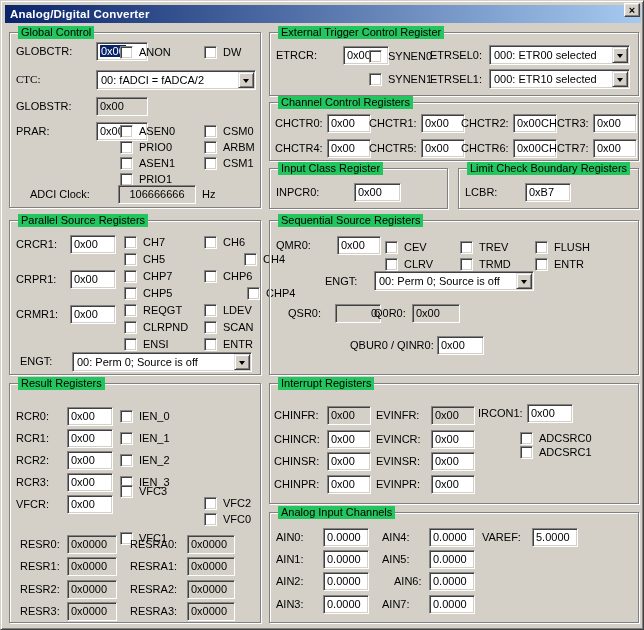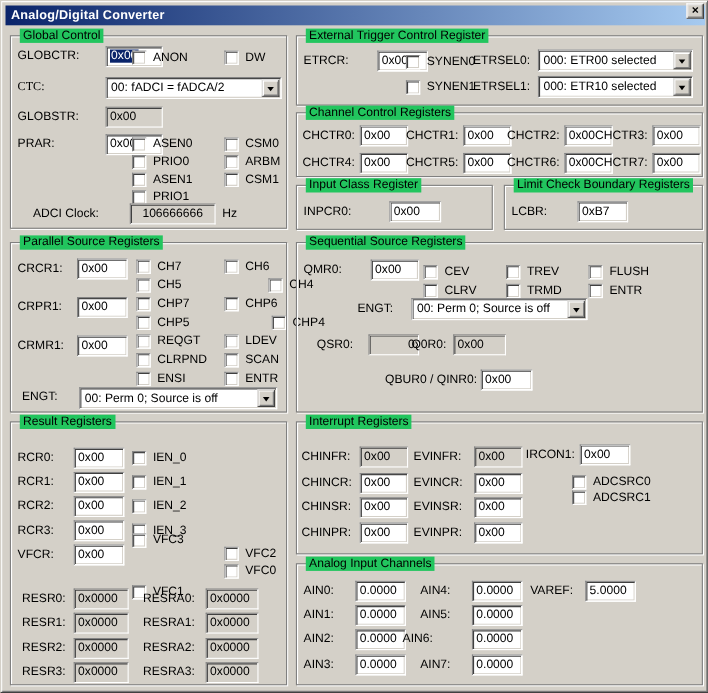--- a/index.html
+++ b/index.html
@@ -398,21 +398,21 @@
     <span class="flabel" style="left:112px;top:15px;width:44px;">AIN4:</span>
     <span class="field sunken" style="left:159px;top:15px;width:46px;">0.0000</span>
     <span class="flabel" style="left:212px;top:15px;width:46px;">VAREF:</span>
     <span class="field sunken" style="left:262px;top:15px;width:46px;">5.0000</span>
     <span class="flabel" style="left:6px;top:37px;width:44px;">AIN1:</span>
     <span class="field sunken" style="left:53px;top:37px;width:46px;">0.0000</span>
     <span class="flabel" style="left:112px;top:37px;width:44px;">AIN5:</span>
     <span class="field sunken" style="left:159px;top:37px;width:46px;">0.0000</span>
     <span class="flabel" style="left:6px;top:59px;width:44px;">AIN2:</span>
     <span class="field sunken" style="left:53px;top:59px;width:46px;">0.0000</span>
-    <span class="flabel" style="left:96px;top:59px;width:44px;">AIN6:</span>
+    <span class="flabel" style="left:124px;top:59px;width:44px;">AIN6:</span>
     <span class="field sunken" style="left:159px;top:59px;width:46px;">0.0000</span>
     <span class="flabel" style="left:6px;top:82px;width:44px;">AIN3:</span>
     <span class="field sunken" style="left:53px;top:82px;width:46px;">0.0000</span>
     <span class="flabel" style="left:112px;top:82px;width:44px;">AIN7:</span>
     <span class="field sunken" style="left:159px;top:82px;width:46px;">0.0000</span>
   </div>
 
 </div>
 
 </body></html>

